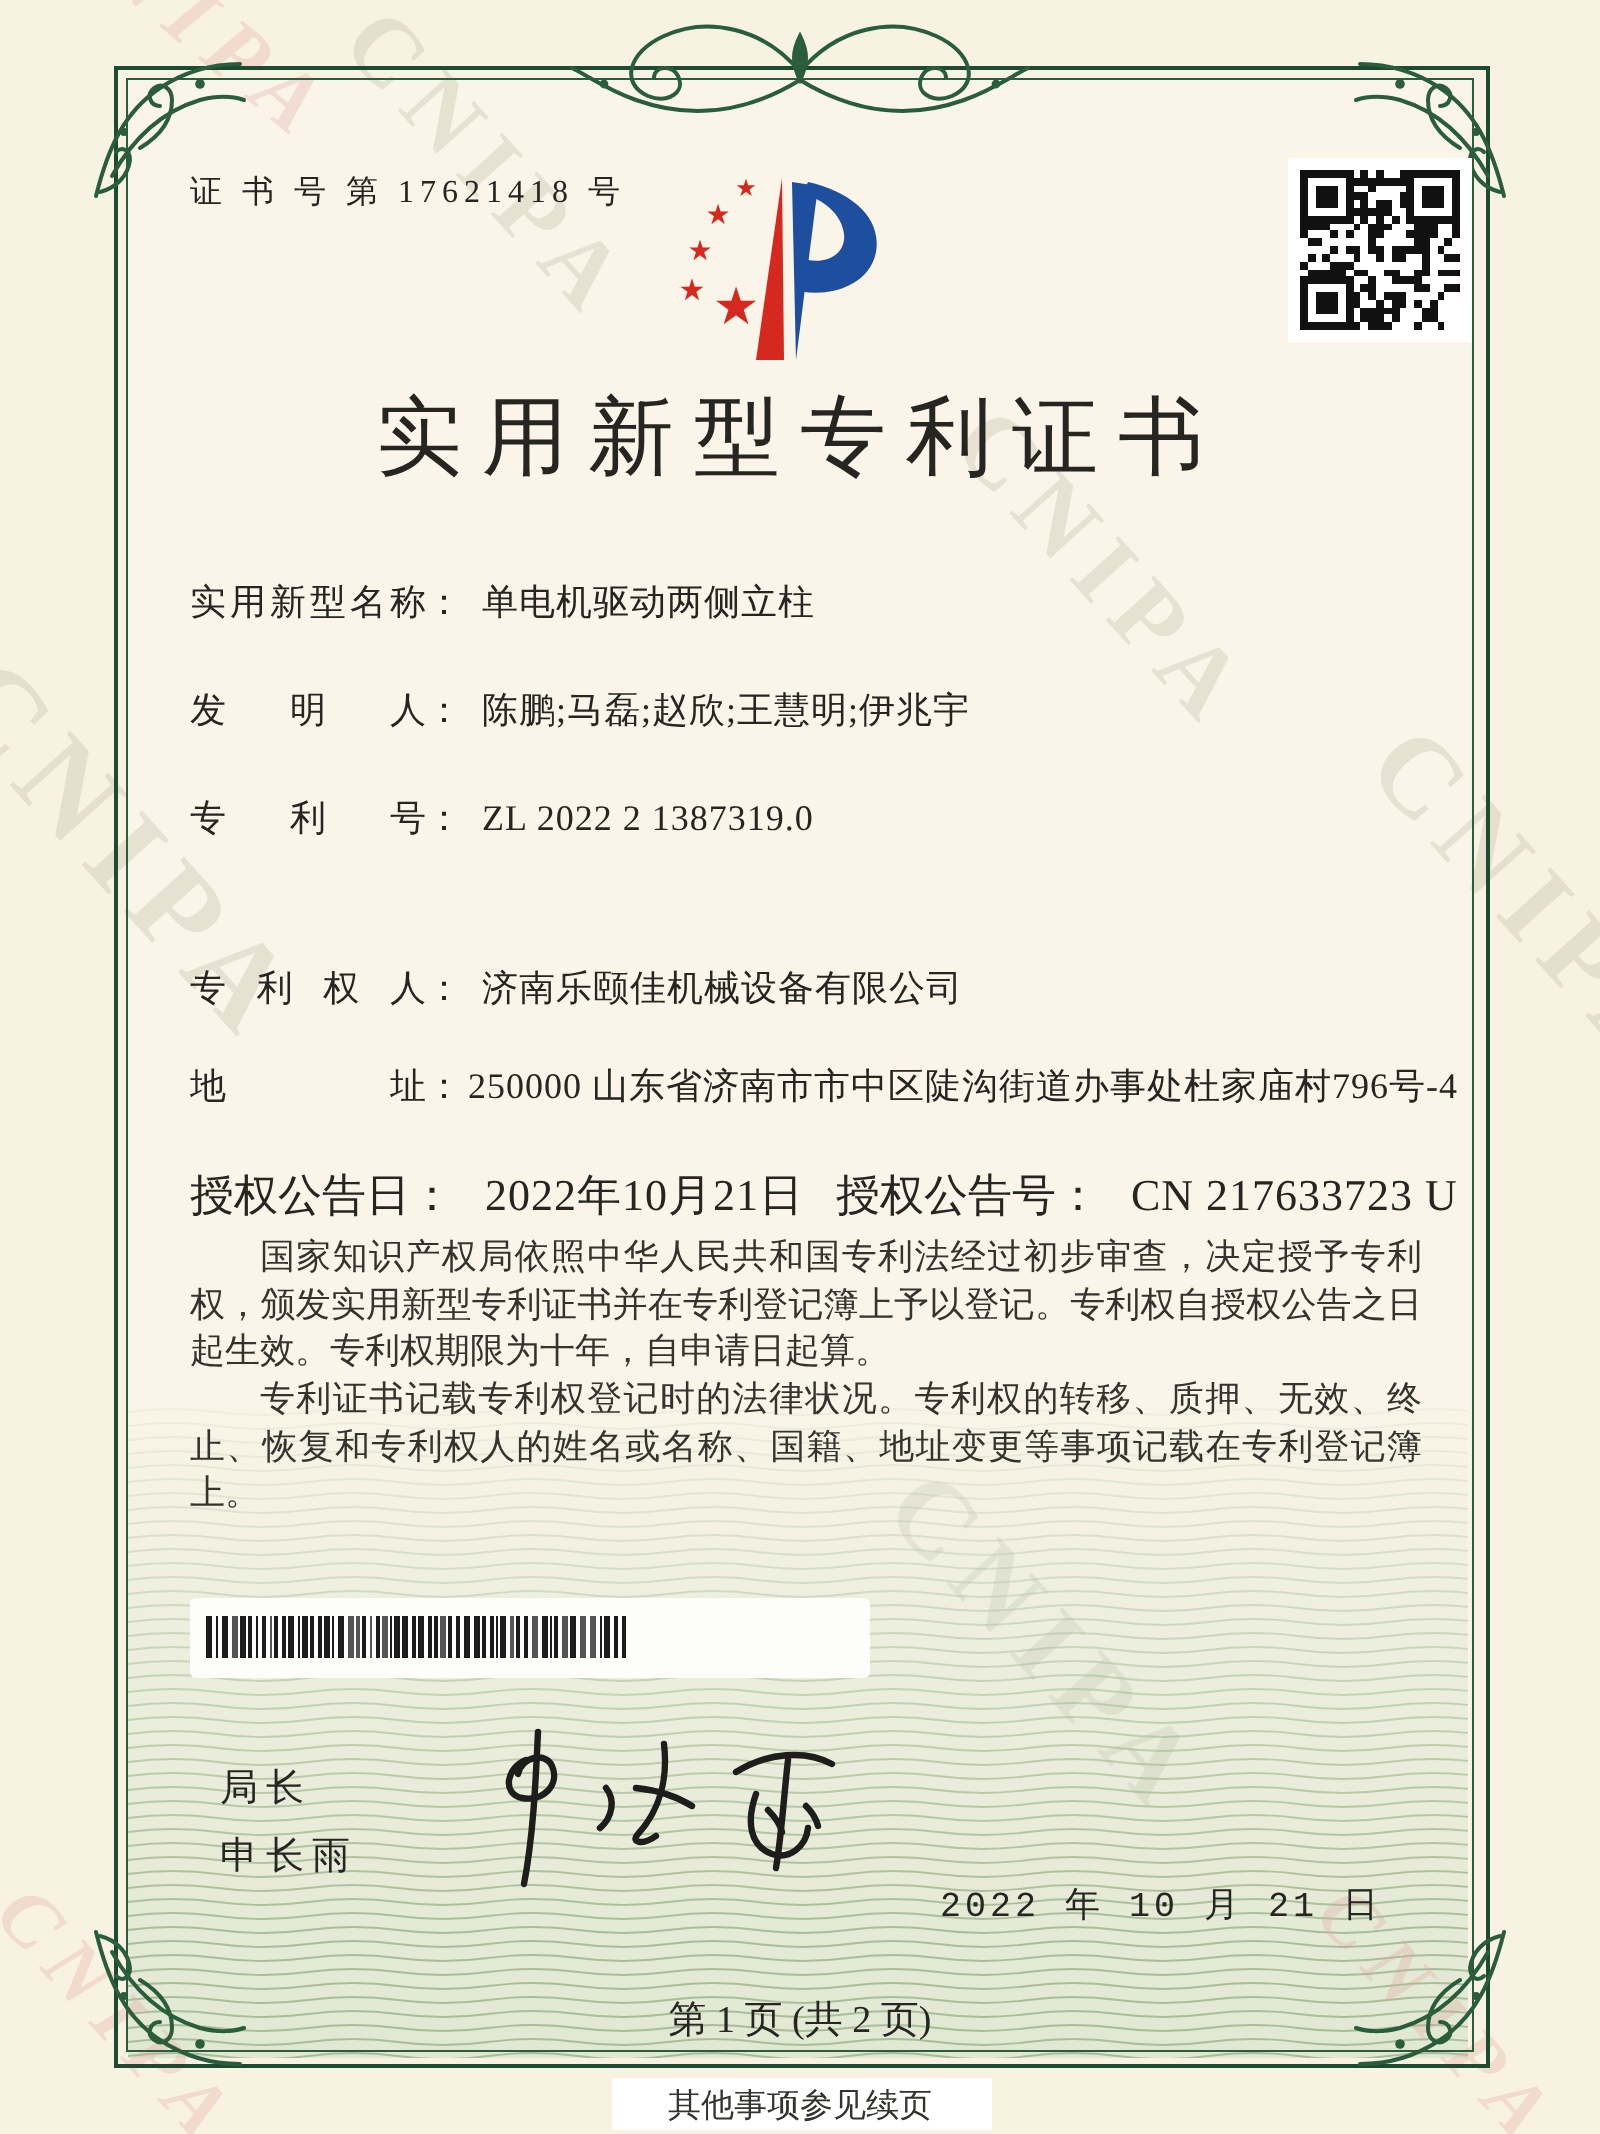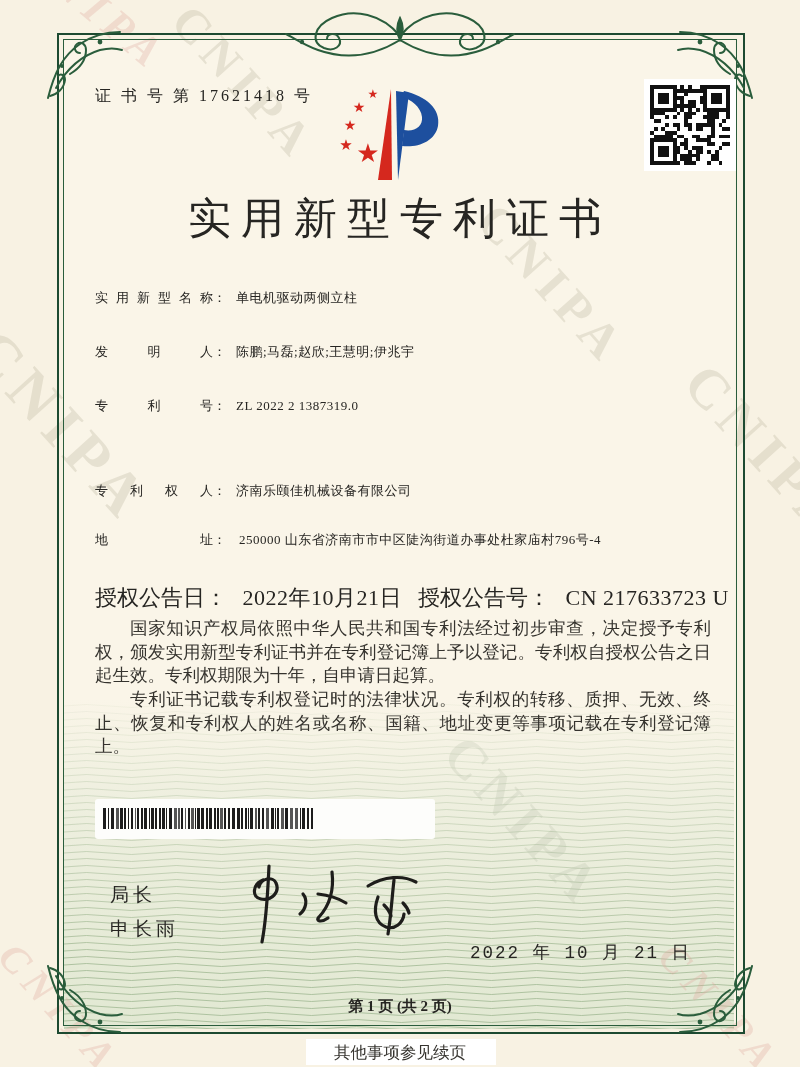--- a/index.html
+++ b/index.html
@@ -22,34 +22,34 @@
   
   .cert-no{position:absolute;left:95px;top:86px;font-size:16px;letter-spacing:3px;z-index:5;}
   .logo{position:absolute;left:338px;top:80px;z-index:5;}
   .qr-back{position:absolute;left:644px;top:79px;width:92px;height:92px;background:#fff;z-index:5;}
   .qr{position:absolute;left:650px;top:85px;width:80px;height:80px;display:grid;
       grid-template-columns:repeat(21,1fr);grid-template-rows:repeat(21,1fr);z-index:6;background:#fff;}
   .qr div{width:100%;height:100%;}
   .qr .d{background:#111;}
   .title{position:absolute;left:0;top:190px;width:800px;text-align:center;font-size:43px;font-weight:normal;
          letter-spacing:10px;z-index:5;}
-  .frow{position:absolute;left:95px;z-index:5;font-size:13px;white-space:nowrap;}
+  .frow{position:absolute;left:95px;z-index:5;font-size:18px;white-space:nowrap;}
   .flabel{display:inline-block;width:118px;text-align:justify;text-align-last:justify;vertical-align:top;}
   .fvalue{margin-left:10px;letter-spacing:.5px;}
-  .fvalue-wrap{display:inline-block;margin-left:13px;width:505px;white-space:normal;letter-spacing:.5px;line-height:1.35;vertical-align:top;}
+  .fvalue-wrap{display:inline-block;margin-left:3px;width:505px;white-space:normal;letter-spacing:.5px;line-height:1.35;vertical-align:top;}
   .grant{position:absolute;left:95px;top:583px;z-index:5;font-size:22px;white-space:nowrap;}
   .grant .second{position:absolute;left:323px;top:0;}
   .para{position:absolute;left:95px;width:616px;font-size:17.5px;line-height:23.5px;text-align:justify;
         text-indent:2em;z-index:5;color:#35332e;}
   .barcode-strip{position:absolute;left:95px;top:799px;width:340px;height:40px;background:#fdfdfb;border-radius:3px;z-index:5;}
   .barcode{position:absolute;left:8px;top:9px;}
   .director{position:absolute;left:110px;top:878px;z-index:5;font-size:19px;letter-spacing:4px;line-height:34px;}
   .sig{position:absolute;left:235px;top:862px;z-index:5;}
   .issue-date{position:absolute;left:470px;top:940px;z-index:5;font-size:17.5px;letter-spacing:2px;font-family:Liberation Mono, monospace;}
-  .page-info{position:absolute;left:0;top:997px;width:800px;text-align:center;font-size:15px;z-index:5;font-weight:bold;}
+  .page-info{position:absolute;left:0;top:997px;width:800px;text-align:center;font-size:19px;z-index:5;}
   .footer-strip{position:absolute;left:306px;top:1039px;width:190px;height:26px;background:#fff;z-index:4;}
   .footer-note{position:absolute;left:0;top:1042px;width:800px;text-align:center;font-size:16.5px;z-index:5;color:#35332e;}
 </style>
 </head>
 <body>
 
 <div class="page">
 
   <div class="panel"></div>
   <div class="waves-bg">

